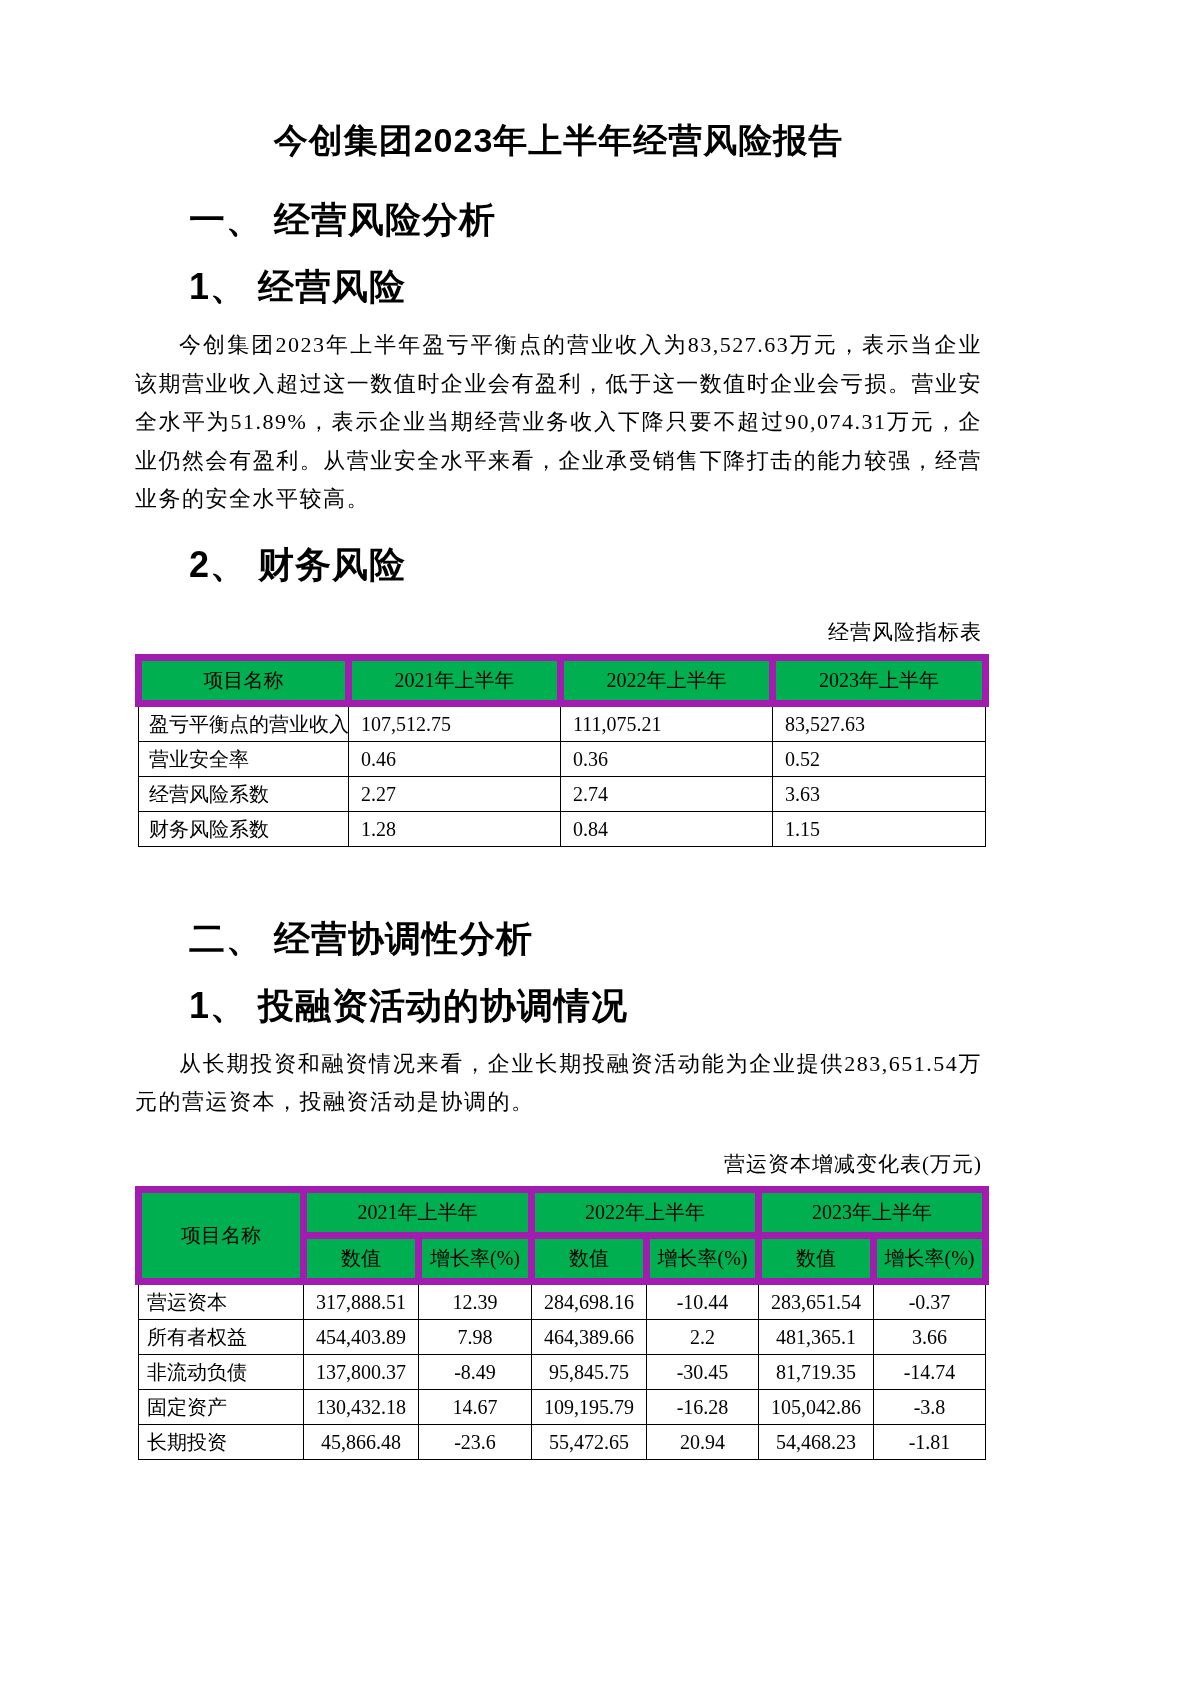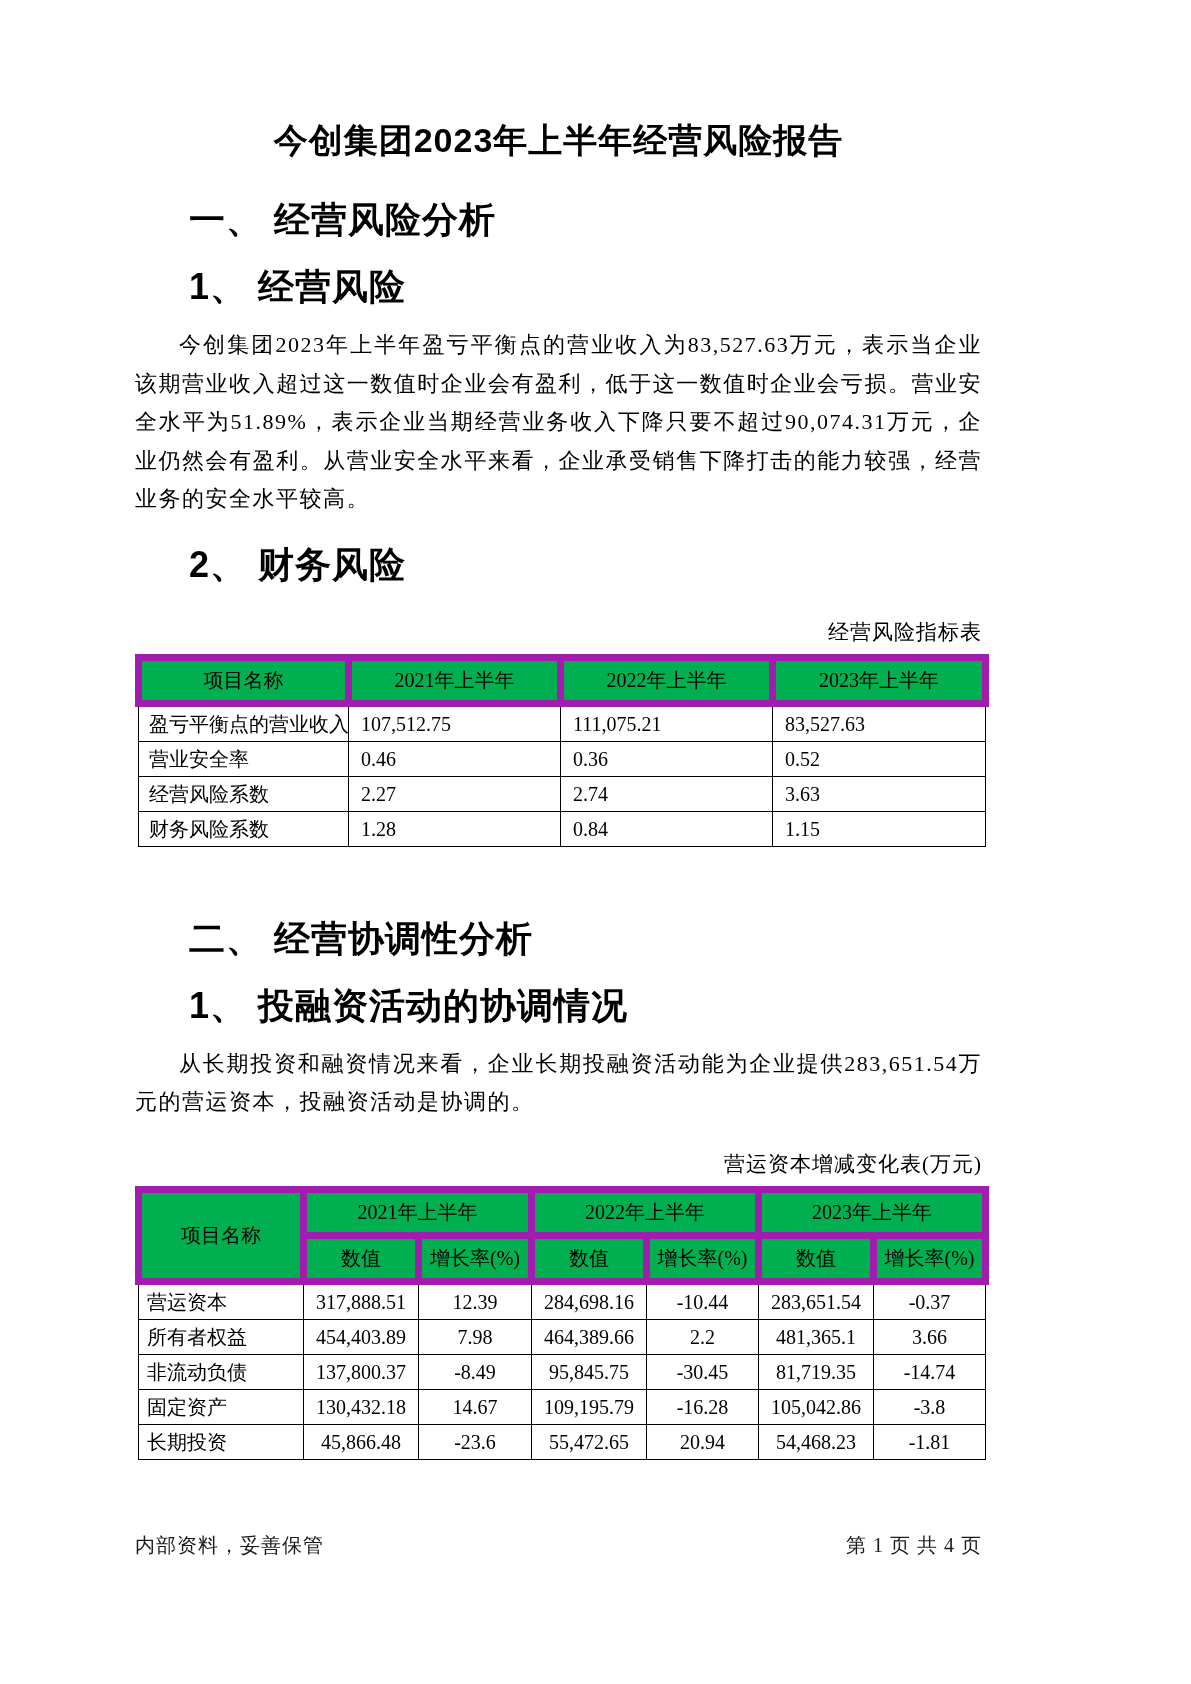--- a/index.html
+++ b/index.html
@@ -215,18 +215,14 @@
         <td class="num">45,866.48</td>
         <td class="num">-23.6</td>
         <td class="num">55,472.65</td>
         <td class="num">20.94</td>
         <td class="num">54,468.23</td>
         <td class="num">-1.81</td>
       </tr>
     </tbody>
   </table>
 
-  <div class="footer">
-    <span>内部资料，妥善保管</span>
-    <span>第 1 页  共 4 页</span>
-  </div>
 
 </div>
 
 </body></html>

